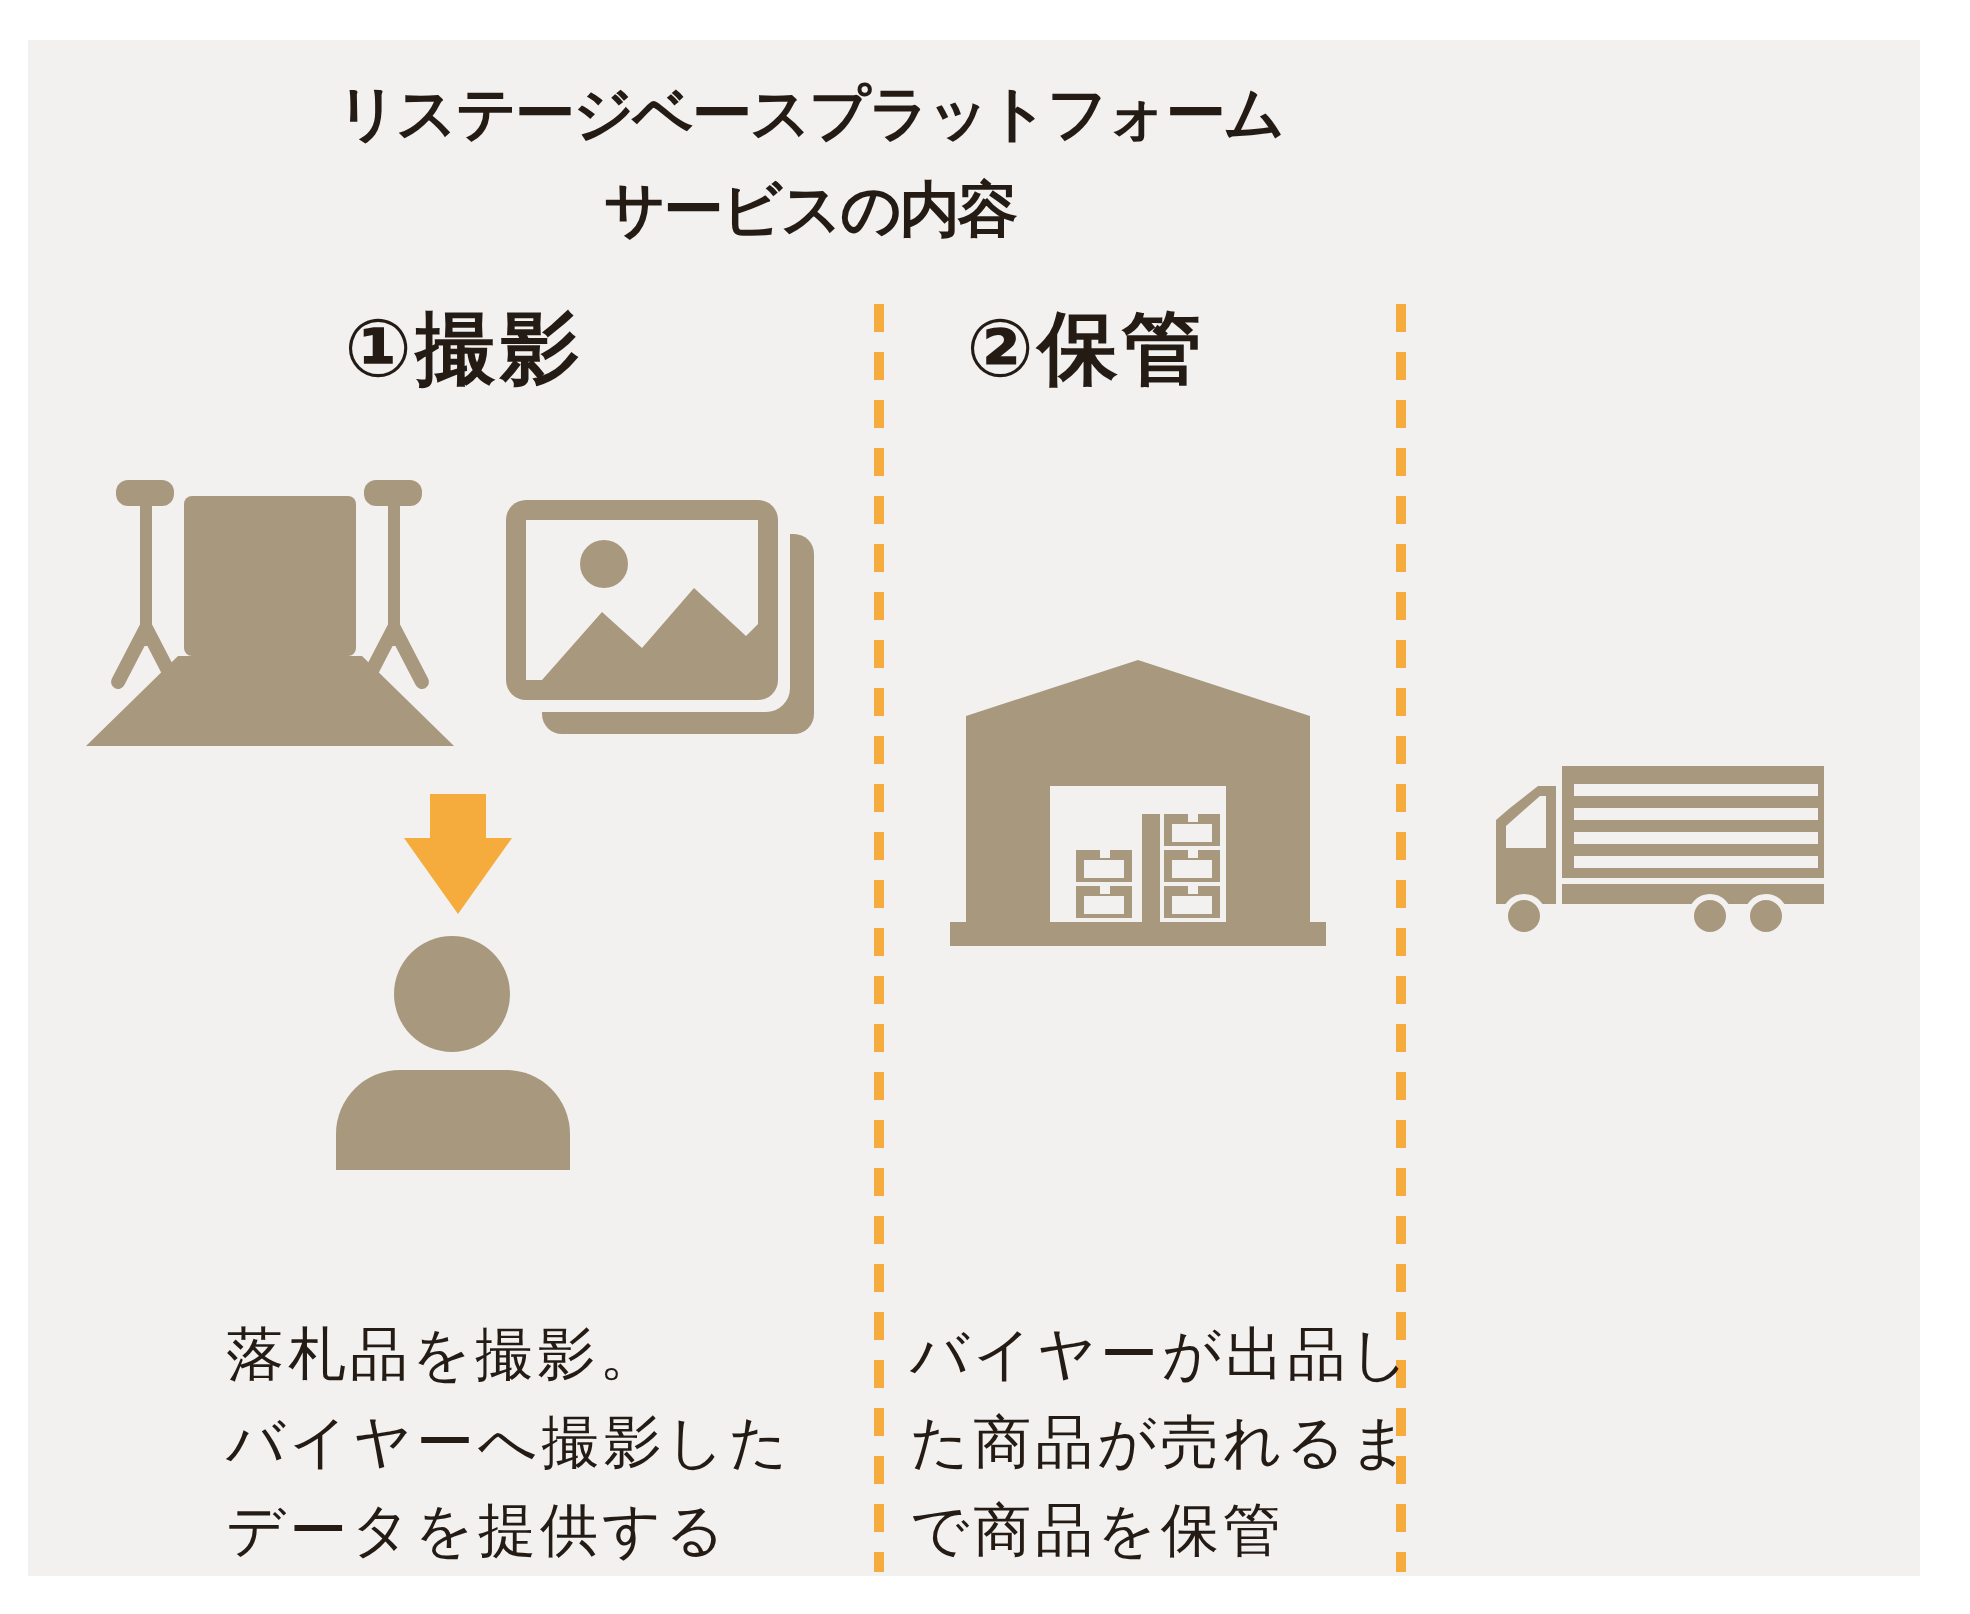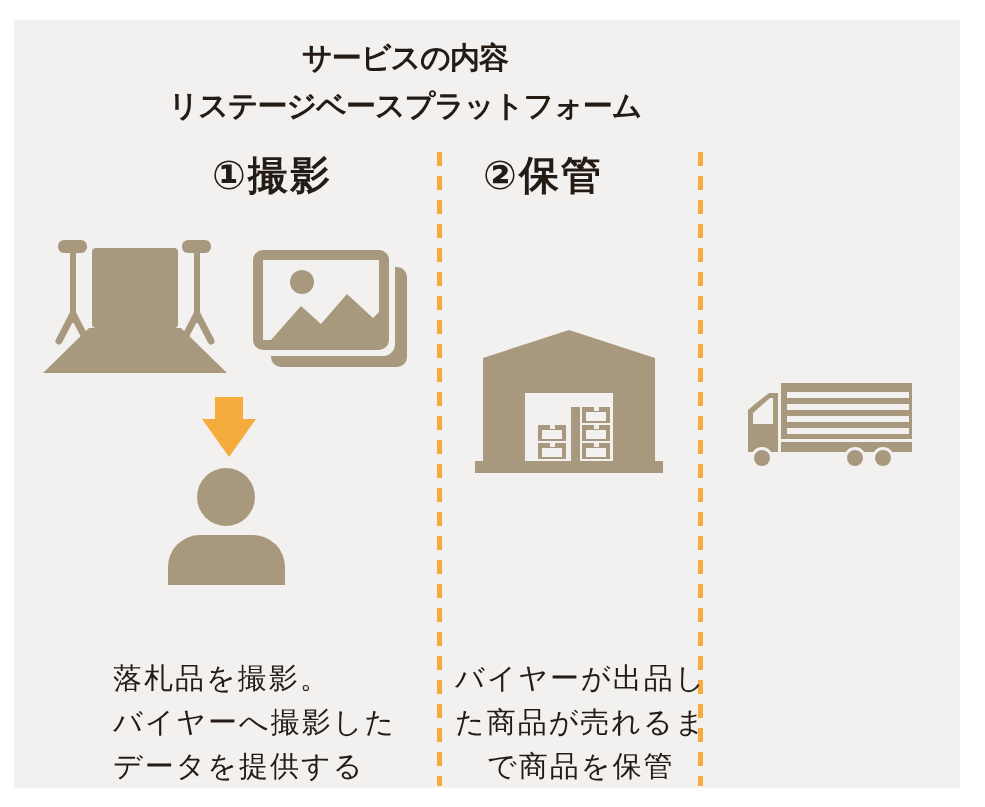--- a/index.html
+++ b/index.html
@@ -18,53 +18,53 @@
   .title{position:absolute;left:391px;top:14px;transform:translateX(-50%);text-align:center;
          font-weight:700;font-size:30px;line-height:48px;letter-spacing:-1px;white-space:nowrap;}
 
   .divider{position:absolute;top:132px;height:634px;width:5px;
            background:repeating-linear-gradient(to bottom,var(--accent-orange) 0 14px,transparent 14px 24px);}
   .divider-1{left:423px;}
   .divider-2{left:684px;}
 
   .col-header{position:absolute;top:134px;transform:translateX(-50%);
               font-weight:700;font-size:40px;line-height:42px;letter-spacing:2px;white-space:nowrap;}
-  .col-header-1{left:218px;margin-left:40px;}
+  .col-header-1{left:218px;}
   .col-header-2{left:529px;}
   .col-header-3{left:825px;}
 
   .icon{position:absolute;color:var(--icon-tan);display:block;}
   .tan{fill:currentColor;}
   .cut{fill:var(--panel-bg);}
   .studio{left:29px;top:220px;width:184px;height:133px;}
   .photos{left:239px;top:230px;width:154px;height:117px;}
   .arrow{left:188px;top:377px;width:54px;height:60px;color:var(--accent-orange);}
   .person{left:154px;top:448px;width:117px;height:117px;}
   .warehouse{left:461px;top:310px;width:188px;height:143px;}
   .truck{left:731px;top:360px;width:175px;height:95px;}
   .wheel{stroke:var(--panel-bg);stroke-width:3;}
 
   .caption{position:absolute;left:214px;top:576px;transform:translateX(-50%);
            font-size:25px;letter-spacing:1px;white-space:nowrap;}
 
   .desc{position:absolute;top:636px;font-size:29px;line-height:44px;letter-spacing:2px;
         white-space:pre-line;}
   .desc-1{left:99px;}
-  .desc-2{left:441px;text-align:center;}
+  .desc-2{left:441px;}
   .desc-3{left:726px;}
 </style>
 </head>
 <body>
 
 <div class="stage">
   <section class="panel">
 
     <header class="title">
+      <div>リステージベースプラットフォーム</div>
       <div>サービスの内容</div>
-      <div>リステージベースプラットフォーム</div>
     </header>
 
     <div class="divider divider-1"></div>
     <div class="divider divider-2"></div>
 
     <h2 class="col-header col-header-1">①撮影</h2>
     <h2 class="col-header col-header-2">②保管</h2>
 
     <svg class="icon studio" viewBox="0 0 184 133" aria-hidden="true">
       <rect class="tan" x="49" y="8" width="86" height="80" rx="4"></rect>

